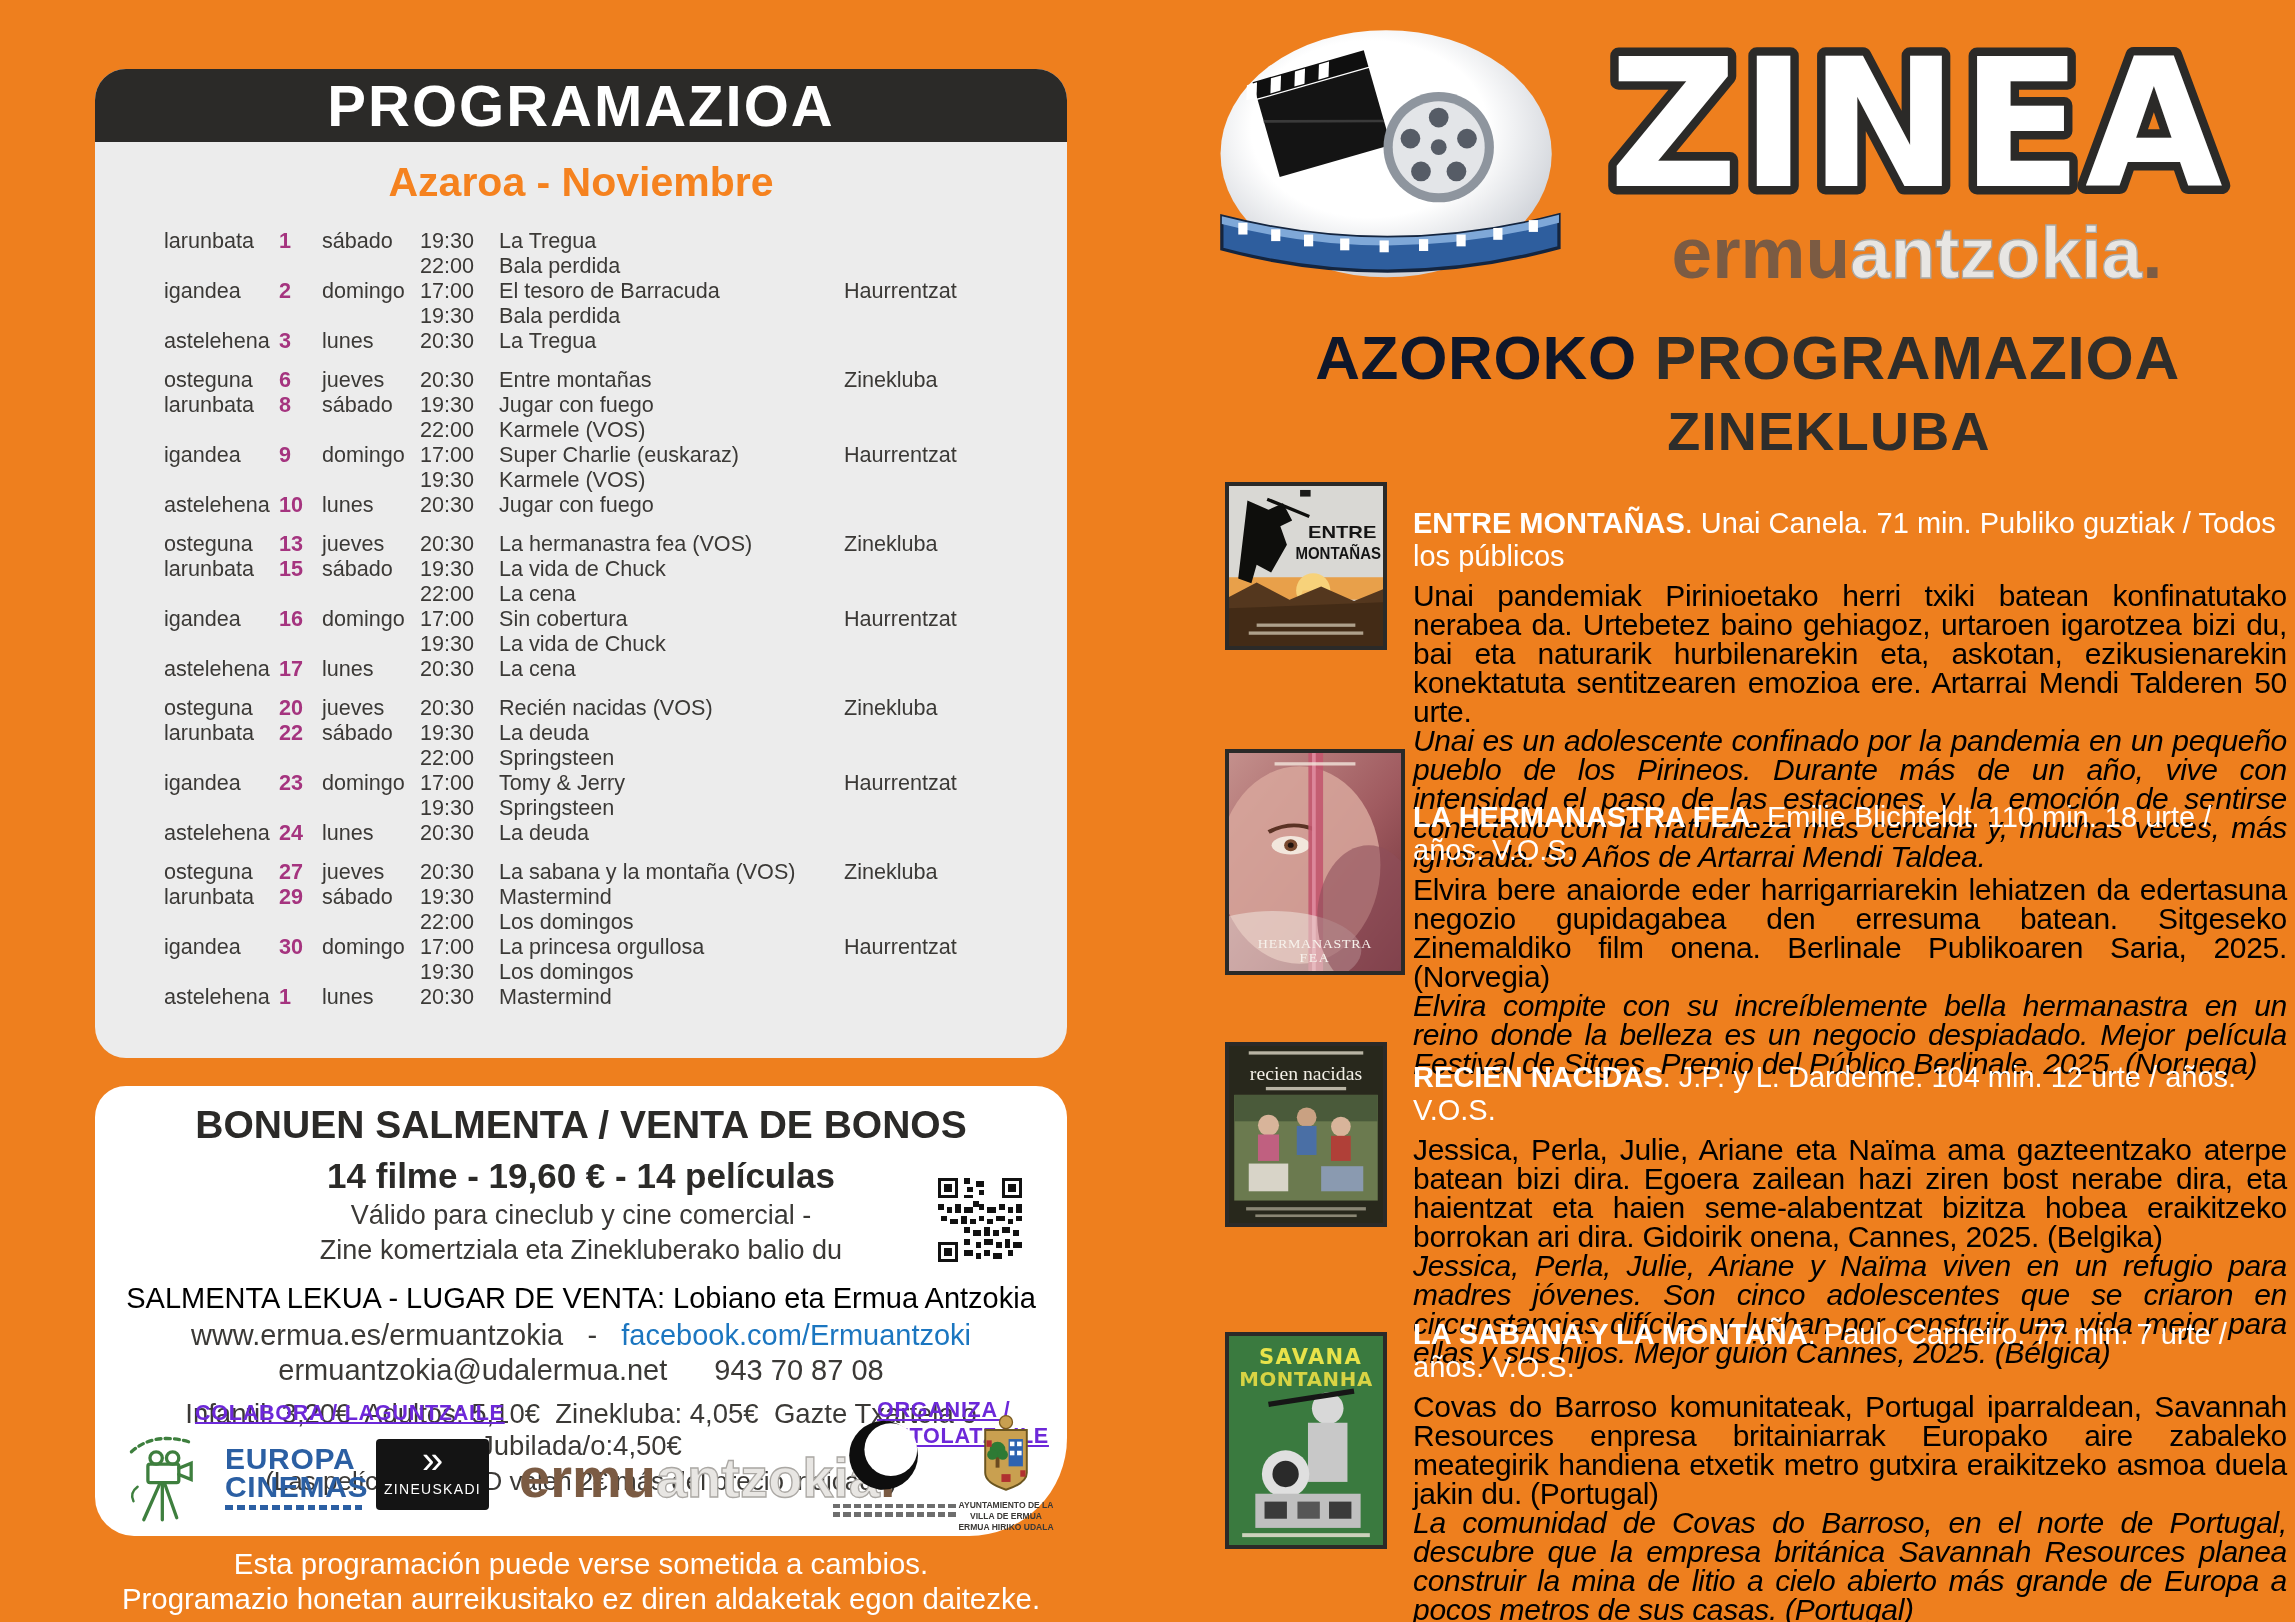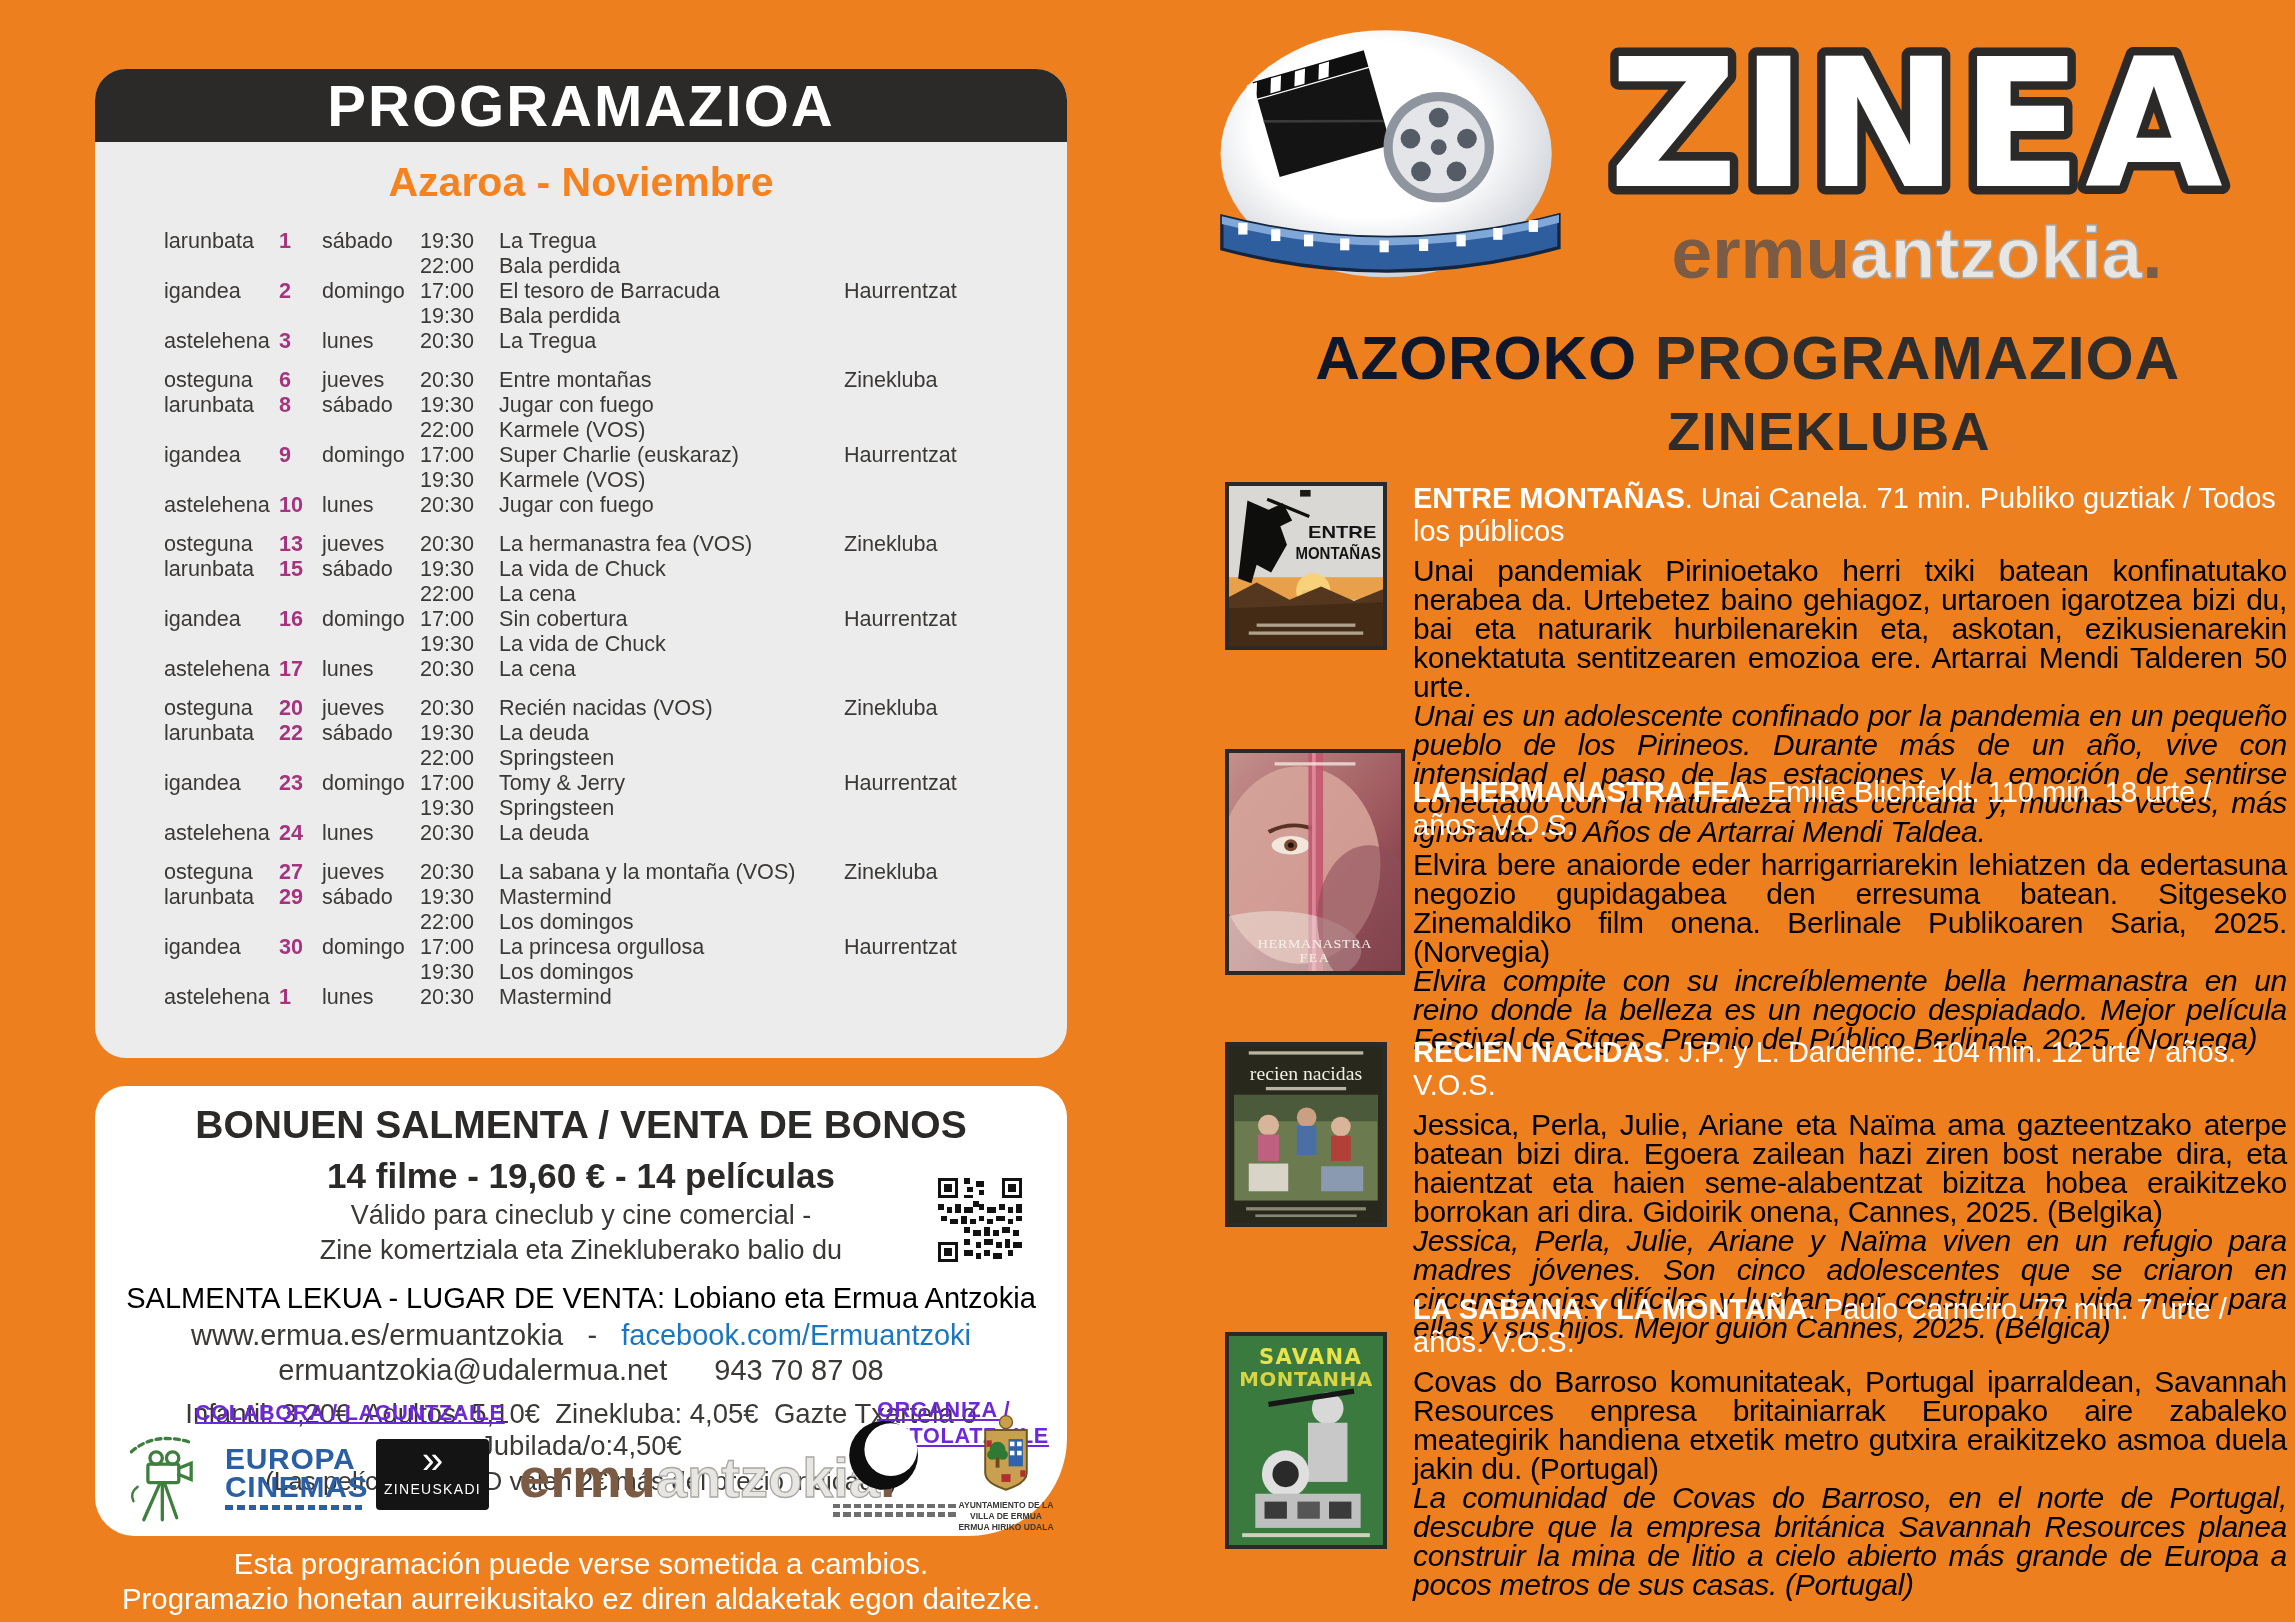--- a/index.html
+++ b/index.html
@@ -77,21 +77,21 @@
   .subheading{position:absolute;left:1374px;top:400px;width:910px;text-align:center;
               font-size:54px;font-weight:bold;color:#2E2D2B;letter-spacing:1.3px;}
 
   .poster{position:absolute;border:4.6px solid #2B2A28;box-sizing:border-box;background:#fff;}
   .poster svg{display:block;width:100%;height:100%;}
   .poster1{left:1225px;top:482px;width:162px;height:168px;}
   .poster2{left:1225px;top:749px;width:180px;height:226px;}
   .poster3{left:1225px;top:1042px;width:162px;height:185px;}
   .poster4{left:1225px;top:1332px;width:162px;height:217px;}
 
-  .ftext{position:absolute;width:874px;}
+  .ftext{position:absolute;width:874px;margin-top:25px;}
   .ftext1{left:1413px;top:482px;}
   .ftext2{left:1413px;top:776px;}
   .ftext3{left:1413px;top:1036px;}
   .ftext4{left:1413px;top:1293px;}
   .ftitle-line{color:#FFFFFF;font-size:29px;margin-bottom:7.9px;}
   .ftitle{font-weight:bold;}
   .fbody-eu,.fbody-es{font-size:30px;line-height:29px;text-align:justify;color:#000000;letter-spacing:-0.3px;}
   .fbody-es{font-style:italic;}
 </style>
 </head>

